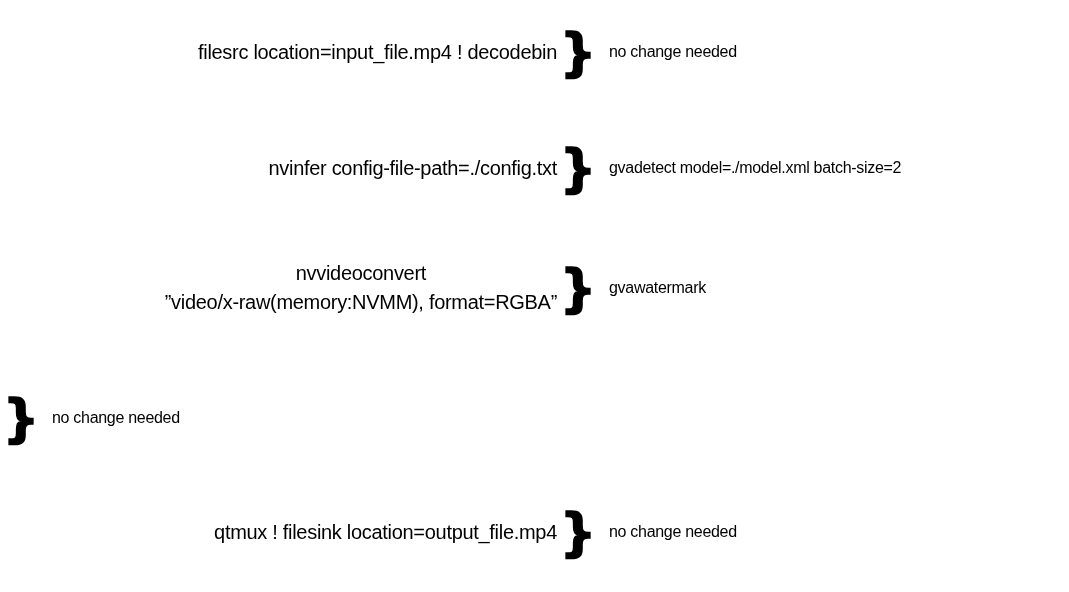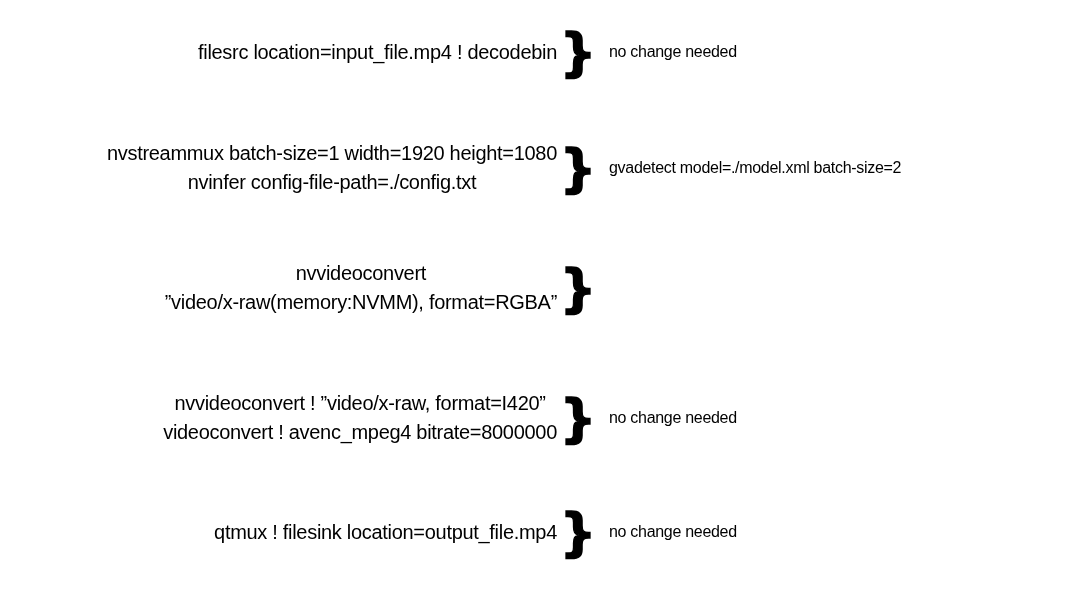--- a/index.html
+++ b/index.html
@@ -77,49 +77,43 @@
   </div>
   <div class="brace-col">
     <span class="brace">}</span>
   </div>
   <div class="result-col">no change needed</div>
 </div>
 
 <div class="row row-2">
   <div class="left-col">
     <div class="pipeline-block">
-      <div>nvstreammux batch-size=1 width=1920 height=1080</div>
       <div>nvinfer config-file-path=./config.txt</div>
     </div>
   </div>
   <div class="brace-col">
     <span class="brace">}</span>
   </div>
   <div class="result-col">gvadetect model=./model.xml batch-size=2</div>
 </div>
 
 <div class="row row-3">
   <div class="left-col">
     <div class="pipeline-block">
       <div>nvvideoconvert</div>
       <div>”video/x-raw(memory:NVMM), format=RGBA”</div>
     </div>
   </div>
   <div class="brace-col">
     <span class="brace">}</span>
   </div>
+  <div class="result-col">gvawatermark</div>
 </div>
 
 <div class="row row-4">
-  <div class="left-col">
-    <div class="pipeline-block">
-      <div>nvvideoconvert ! ”video/x-raw, format=I420”</div>
-      <div>videoconvert ! avenc_mpeg4 bitrate=8000000</div>
-    </div>
-  </div>
   <div class="brace-col">
     <span class="brace">}</span>
   </div>
   <div class="result-col">no change needed</div>
 </div>
 
 <div class="row row-5">
   <div class="left-col">
     <div class="pipeline-block">
       <div>qtmux ! filesink location=output_file.mp4</div>

